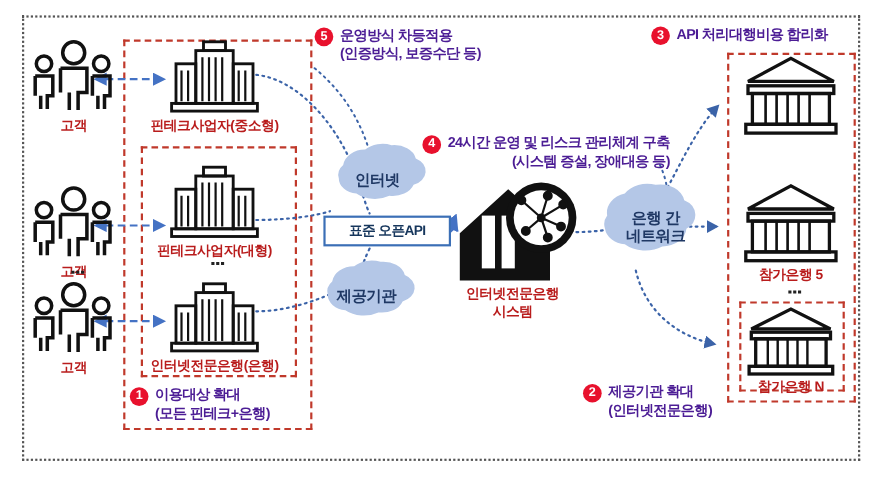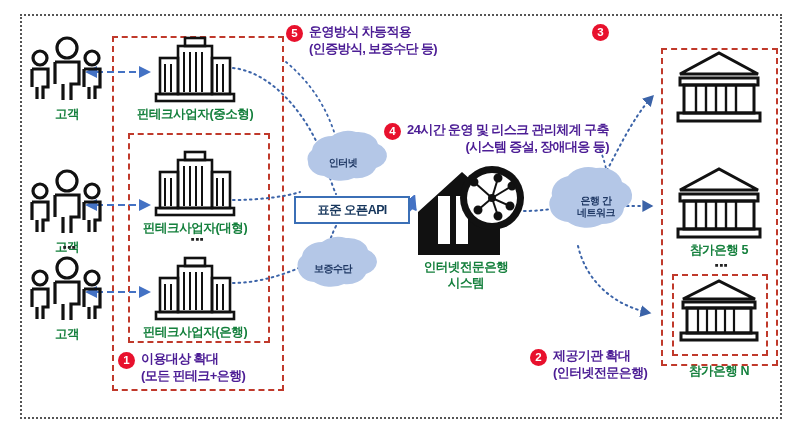--- a/index.html
+++ b/index.html
@@ -33,36 +33,36 @@
     position: absolute;
     border: 2px dashed #c0392b;
     box-sizing: border-box;
     background: transparent;
   }
   .node-label {
     position: absolute;
     text-align: center;
     font-size: 12.5px;
     font-weight: bold;
-    color: #15803d;
+    color: #b91c1c;
     white-space: nowrap;
     letter-spacing: -0.4px;
   }
 
   
   .cloud-wrap {
     position: absolute;
   }
   .cloud-text {
     position: absolute;
     width: 100%;
     top: 50%;
     transform: translateY(-50%);
     text-align: center;
-    font-size: 10px;
+    font-size: 14px;
     font-weight: bold;
     color: #1f3864;
     letter-spacing: -0.5px;
     line-height: 1.15;
     pointer-events: none;
   }
 
   
   #api-box {
     position: absolute;
@@ -314,41 +314,41 @@
       <rect x="687" y="308" width="64" height="25"></rect>
       <path d="M698,308 v25 M707,308 v25 M716,308 v25 M725,308 v25 M734,308 v25" stroke-width="2.2"></path>
       <rect x="681" y="333" width="76" height="7"></rect>
     </g>
   </svg>
 
   <div class="cloud-wrap" style="left:300px; top:132px; width:86px; height:62px;">
     <div class="cloud-text">인터넷</div>
   </div>
   <div class="cloud-wrap" style="left:290px; top:238px; width:86px; height:62px;">
-    <div class="cloud-text">보증수단</div>
+    <div class="cloud-text">제공기관</div>
   </div>
   <div class="cloud-wrap" style="left:544px; top:170px; width:104px; height:72px;">
     <div class="cloud-text" style="white-space:pre-line;">은행 간
 네트워크</div>
   </div>
 
   <div id="api-box">
     <span>표준 오픈API</span>
   </div>
 
   <div class="node-label" style="left:40px; top:106px; width:54px;">고객</div>
   <div class="node-label" style="left:40px; top:239px; width:54px;">고객</div>
   <div class="node-label" style="left:40px; top:326px; width:54px;">고객</div>
 
   <div class="node-label" style="left:125px; top:220px; width:140px;">핀테크사업자(대형)</div>
   <div class="node-label" style="left:125px; top:106px; width:140px;">핀테크사업자(중소형)</div>
-  <div class="node-label" style="left:125px; top:324px; width:140px;">핀테크사업자(은행)</div>
+  <div class="node-label" style="left:125px; top:324px; width:140px;">인터넷전문은행(은행)</div>
 
   <div class="node-label" style="left:664px; top:242px; width:110px;">참가은행 5</div>
-  <div class="node-label" style="left:664px; top:343px; width:110px;margin-top:20px;">참가은행 N</div>
+  <div class="node-label" style="left:664px; top:343px; width:110px;">참가은행 N</div>
 
   <div class="node-label" style="left:406px; top:260px; width:120px; line-height:1.25;">
     <div>인터넷전문은행</div>
     <div>시스템</div>
   </div>
 
   <div class="vdots" style="left:60px; top:240px; width:14px;">⋮</div>
   <div class="vdots" style="left:188px; top:232px; width:14px;">⋮</div>
   <div class="vdots" style="left:712px; top:258px; width:14px;">⋮</div>
 
@@ -359,20 +359,21 @@
   </div>
 
   <div class="annot" style="left:530px; top:348px; width:150px;">
     <div class="annot-badge">2</div>
     <div class="annot-text">제공기관 확대
 (인터넷전문은행)</div>
   </div>
 
   <div class="annot" style="left:592px; top:23px; width:210px;">
     <div class="annot-badge">3</div>
+    <div class="annot-text">API 처리대행비용 합리화</div>
   </div>
 
   <div class="annot annot-center" style="left:384px; top:122px; width:300px;">
     <div class="annot-badge">4</div>
     <div class="annot-text">24시간 운영 및 리스크 관리체계 구축
 (시스템 증설, 장애대응 등)</div>
   </div>
 
   <div class="annot" style="left:286px; top:24px; width:240px;">
     <div class="annot-badge">5</div>

